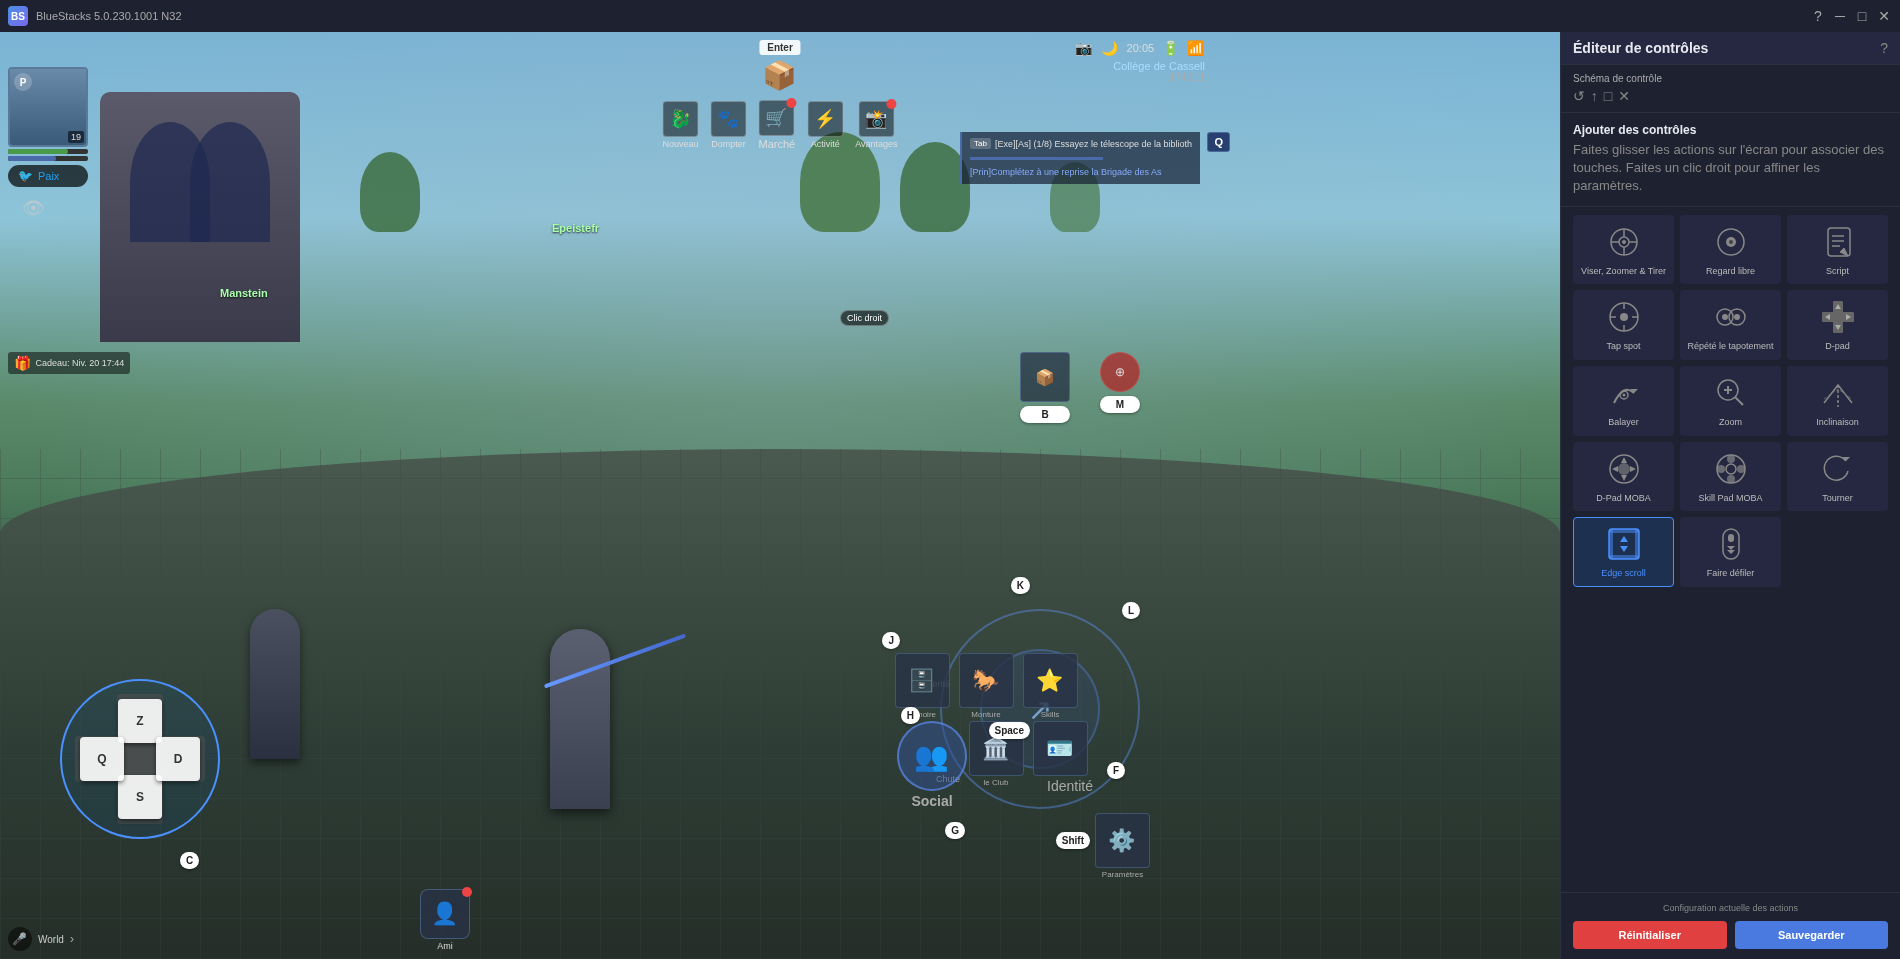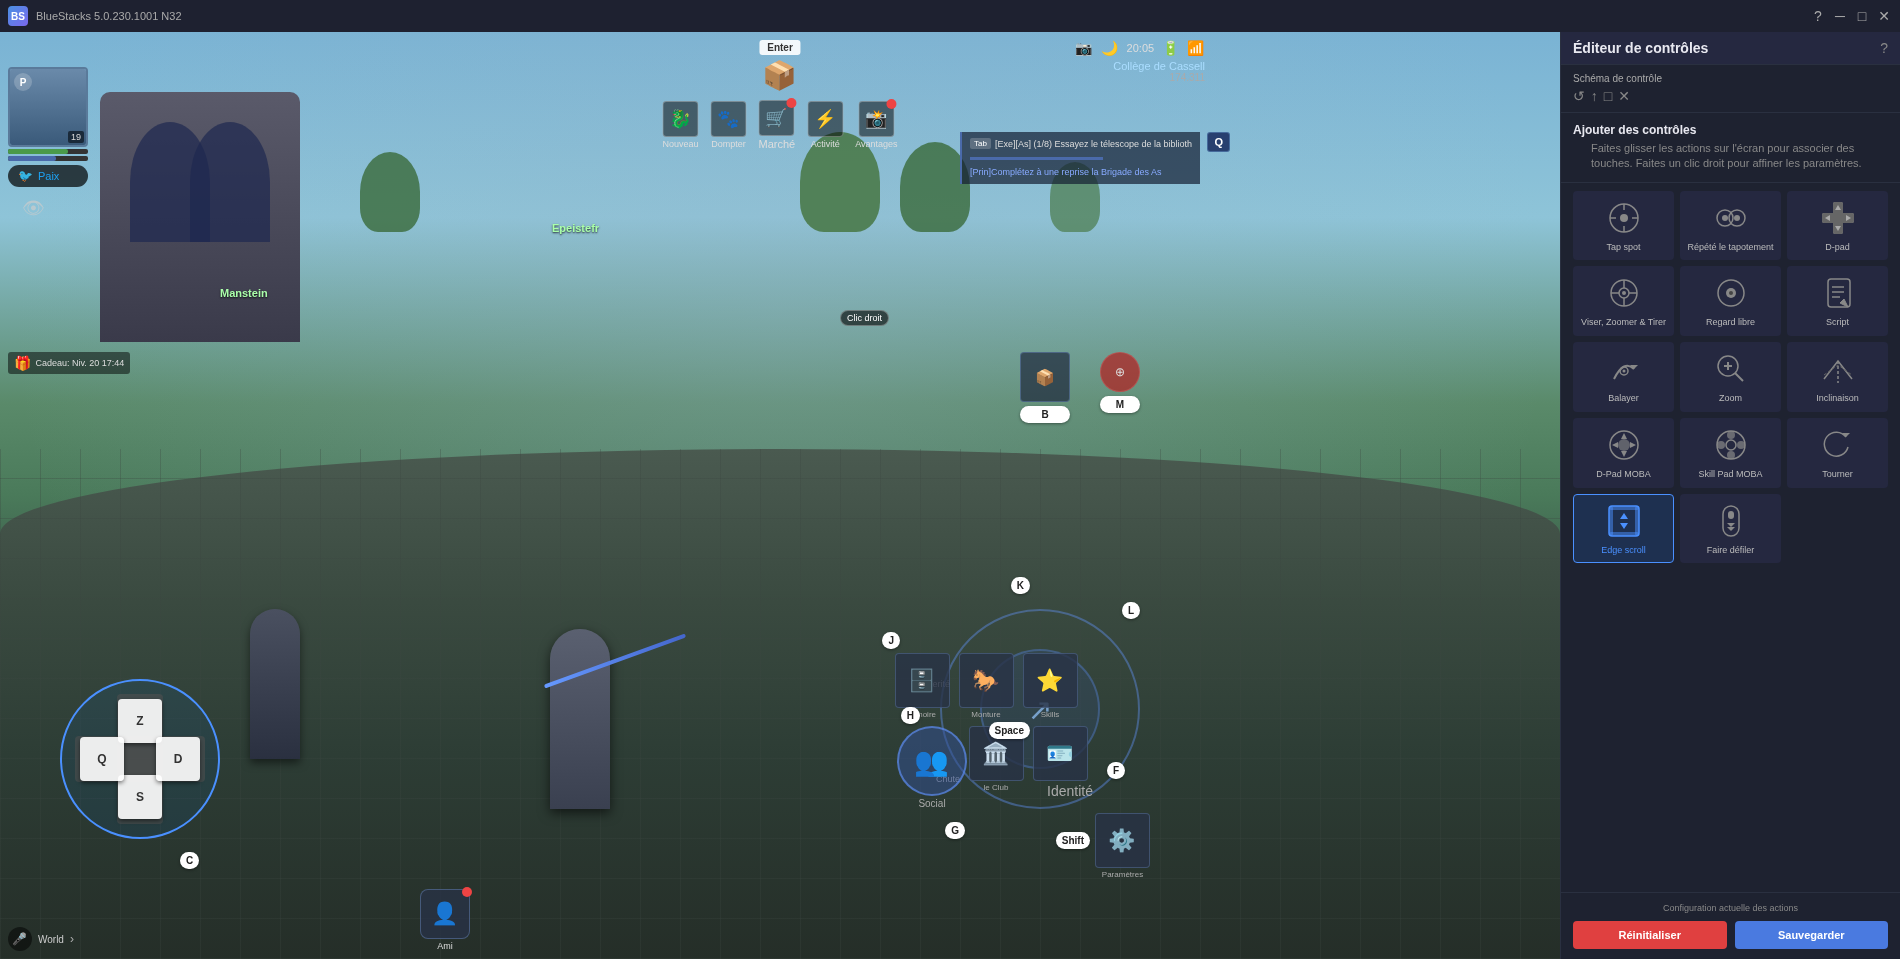--- a/index.html
+++ b/index.html
@@ -86,21 +86,21 @@
     .panel-title-icons { display: flex; gap: 8px; color: #888; font-size: 14px; }
 
     
     .schema-section { padding: 8px 12px; border-bottom: 1px solid #2a3040; }
     .schema-label { color: #aaa; font-size: 10px; margin-bottom: 4px; }
     .schema-dropdown { width: 100%; background: #2a2d40; border: 1px solid #3a4060; color: #ddd; font-size: 11px; padding: 5px 8px; border-radius: 3px; display: flex; align-items: center; justify-content: space-between; cursor: pointer; }
 
     
     .add-controls-section { padding: 10px 12px; border-bottom: 1px solid #2a3040; }
     .add-controls-title { color: #e8e8f0; font-size: 12px; font-weight: 600; margin-bottom: 4px; }
-    .add-controls-desc { color: #888; font-size: 11px; line-height: 1.4; margin-left: 18px; }
+    .add-controls-desc { color: #888; font-size: 13px; line-height: 1.4; }
 
     
     .controls-grid { padding: 8px 12px; flex: 1; overflow-y: auto; }
     .controls-row { display: grid; grid-template-columns: repeat(3, 1fr); gap: 6px; margin-bottom: 6px; }
     .control-item { display: flex; flex-direction: column; align-items: center; gap: 4px; padding: 6px 4px; background: #252840; border-radius: 4px; cursor: pointer; border: 1px solid transparent; }
     .control-icon { width: 40px; height: 40px; display: flex; align-items: center; justify-content: center; }
     .control-label { color: #bbb; font-size: 9px; text-align: center; line-height: 1.3; }
 
     
     .control-item.edge-scroll { border-color: #4a90ff; background: #1e3050; }
@@ -325,21 +325,21 @@
         </div>
         <div style="display:flex;flex-direction:column;align-items:center;gap:2px;">
           <div style="width:55px;height:55px;background:rgba(40,50,70,0.8);border:1px solid rgba(100,130,180,0.4);border-radius:4px;display:flex;align-items:center;justify-content:center;font-size:22px;">⭐</div>
           <span style="color:#aaa;font-size:8px;">Skills</span>
         </div>
       </div>
 
       <div style="position:absolute;bottom:150px;right:470px;display:grid;grid-template-columns:repeat(3,60px);gap:4px;z-index:10;">
         <div style="display:flex;flex-direction:column;align-items:center;gap:2px;">
           <div style="width:70px;height:70px;background:rgba(50,80,150,0.5);border:2px solid rgba(100,150,255,0.6);border-radius:50%;display:flex;align-items:center;justify-content:center;font-size:28px;">👥</div>
-          <span style="color:#aaa;font-size:10px;">Social</span>
+          <span style="color:#aaa;font-size:14px;font-weight:bold;">Social</span>
         </div>
         <div style="display:flex;flex-direction:column;align-items:center;gap:2px;">
           <div style="width:55px;height:55px;background:rgba(40,50,70,0.8);border:1px solid rgba(100,130,180,0.4);border-radius:4px;display:flex;align-items:center;justify-content:center;font-size:22px;">🏛️</div>
           <span style="color:#aaa;font-size:8px;">le Club</span>
         </div>
         <div style="display:flex;flex-direction:column;align-items:center;gap:2px;">
           <div style="width:55px;height:55px;background:rgba(40,50,70,0.8);border:1px solid rgba(100,130,180,0.4);border-radius:4px;display:flex;align-items:center;justify-content:center;font-size:22px;">🪪</div>
           <span style="color:#aaa;font-size:14px;padding-left:20px;">Identité</span>
         </div>
       </div>
@@ -390,20 +390,62 @@
           <span style="color:#888;font-size:14px;cursor:pointer;">✕</span>
         </div>
       </div>
 
       <div class="add-controls-section">
         <div class="add-controls-title">Ajouter des contrôles</div>
         <div class="add-controls-desc">Faites glisser les actions sur l'écran pour associer des touches. Faites un clic droit pour affiner les paramètres.</div>
       </div>
 
       <div class="controls-grid">
+
+        <div class="controls-row">
+
+          <div class="control-item">
+            <div class="control-icon">
+              <svg width="36" height="36" viewBox="0 0 36 36">
+                <circle cx="18" cy="18" r="13" fill="none" stroke="#888" stroke-width="1.5"></circle>
+                <circle cx="18" cy="18" r="5" fill="none" stroke="#888" stroke-width="1.5"></circle>
+                <line x1="18" y1="5" x2="18" y2="13" stroke="#888" stroke-width="1.5"></line>
+                <line x1="18" y1="23" x2="18" y2="31" stroke="#888" stroke-width="1.5"></line>
+                <line x1="5" y1="18" x2="13" y2="18" stroke="#888" stroke-width="1.5"></line>
+                <line x1="23" y1="18" x2="31" y2="18" stroke="#888" stroke-width="1.5"></line>
+                <circle cx="18" cy="18" r="2" fill="#888"></circle>
+              </svg>
+            </div>
+            <span class="control-label">Viser, Zoomer &amp; Tirer</span>
+          </div>
+
+          <div class="control-item">
+            <div class="control-icon">
+              <svg width="36" height="36" viewBox="0 0 36 36">
+                <circle cx="18" cy="18" r="13" fill="none" stroke="#888" stroke-width="1.5"></circle>
+                <circle cx="18" cy="18" r="5" fill="#888"></circle>
+                <circle cx="18" cy="18" r="2" fill="#444"></circle>
+              </svg>
+            </div>
+            <span class="control-label">Regard libre</span>
+          </div>
+
+          <div class="control-item">
+            <div class="control-icon">
+              <svg width="36" height="36" viewBox="0 0 36 36">
+                <rect x="8" y="4" width="22" height="28" rx="3" fill="none" stroke="#888" stroke-width="1.5"></rect>
+                <line x1="12" y1="12" x2="24" y2="12" stroke="#888" stroke-width="1.5"></line>
+                <line x1="12" y1="17" x2="24" y2="17" stroke="#888" stroke-width="1.5"></line>
+                <line x1="12" y1="22" x2="20" y2="22" stroke="#888" stroke-width="1.5"></line>
+                <path d="M 20 28 L 28 32 L 24 24 Z" fill="#888" stroke="#888" stroke-width="1"></path>
+              </svg>
+            </div>
+            <span class="control-label">Script</span>
+          </div>
+        </div>
 
         <div class="controls-row">
 
           <div class="control-item">
             <div class="control-icon">
               <svg width="36" height="36" viewBox="0 0 36 36">
                 <circle cx="18" cy="18" r="14" fill="none" stroke="#888" stroke-width="1.5"></circle>
                 <circle cx="18" cy="18" r="4" fill="#888"></circle>
                 <line x1="18" y1="4" x2="18" y2="10" stroke="#888" stroke-width="1.5"></line>
                 <line x1="18" y1="26" x2="18" y2="32" stroke="#888" stroke-width="1.5"></line>
@@ -441,62 +483,20 @@
             </div>
             <span class="control-label">D-pad</span>
           </div>
         </div>
 
         <div class="controls-row">
 
           <div class="control-item">
             <div class="control-icon">
               <svg width="36" height="36" viewBox="0 0 36 36">
-                <circle cx="18" cy="18" r="13" fill="none" stroke="#888" stroke-width="1.5"></circle>
-                <circle cx="18" cy="18" r="5" fill="none" stroke="#888" stroke-width="1.5"></circle>
-                <line x1="18" y1="5" x2="18" y2="13" stroke="#888" stroke-width="1.5"></line>
-                <line x1="18" y1="23" x2="18" y2="31" stroke="#888" stroke-width="1.5"></line>
-                <line x1="5" y1="18" x2="13" y2="18" stroke="#888" stroke-width="1.5"></line>
-                <line x1="23" y1="18" x2="31" y2="18" stroke="#888" stroke-width="1.5"></line>
-                <circle cx="18" cy="18" r="2" fill="#888"></circle>
-              </svg>
-            </div>
-            <span class="control-label">Viser, Zoomer &amp; Tirer</span>
-          </div>
-
-          <div class="control-item">
-            <div class="control-icon">
-              <svg width="36" height="36" viewBox="0 0 36 36">
-                <circle cx="18" cy="18" r="13" fill="none" stroke="#888" stroke-width="1.5"></circle>
-                <circle cx="18" cy="18" r="5" fill="#888"></circle>
-                <circle cx="18" cy="18" r="2" fill="#444"></circle>
-              </svg>
-            </div>
-            <span class="control-label">Regard libre</span>
-          </div>
-
-          <div class="control-item">
-            <div class="control-icon">
-              <svg width="36" height="36" viewBox="0 0 36 36">
-                <rect x="8" y="4" width="22" height="28" rx="3" fill="none" stroke="#888" stroke-width="1.5"></rect>
-                <line x1="12" y1="12" x2="24" y2="12" stroke="#888" stroke-width="1.5"></line>
-                <line x1="12" y1="17" x2="24" y2="17" stroke="#888" stroke-width="1.5"></line>
-                <line x1="12" y1="22" x2="20" y2="22" stroke="#888" stroke-width="1.5"></line>
-                <path d="M 20 28 L 28 32 L 24 24 Z" fill="#888" stroke="#888" stroke-width="1"></path>
-              </svg>
-            </div>
-            <span class="control-label">Script</span>
-          </div>
-        </div>
-
-        <div class="controls-row">
-
-          <div class="control-item">
-            <div class="control-icon">
-              <svg width="36" height="36" viewBox="0 0 36 36">
                 <path d="M 8 28 Q 18 8 28 18" fill="none" stroke="#888" stroke-width="2"></path>
                 <polygon points="28,18 24,14 32,14" fill="#888"></polygon>
                 <circle cx="18" cy="20" r="4" fill="none" stroke="#888" stroke-width="1.5"></circle>
                 <circle cx="18" cy="20" r="1.5" fill="#888"></circle>
               </svg>
             </div>
             <span class="control-label">Balayer</span>
           </div>
 
           <div class="control-item">

